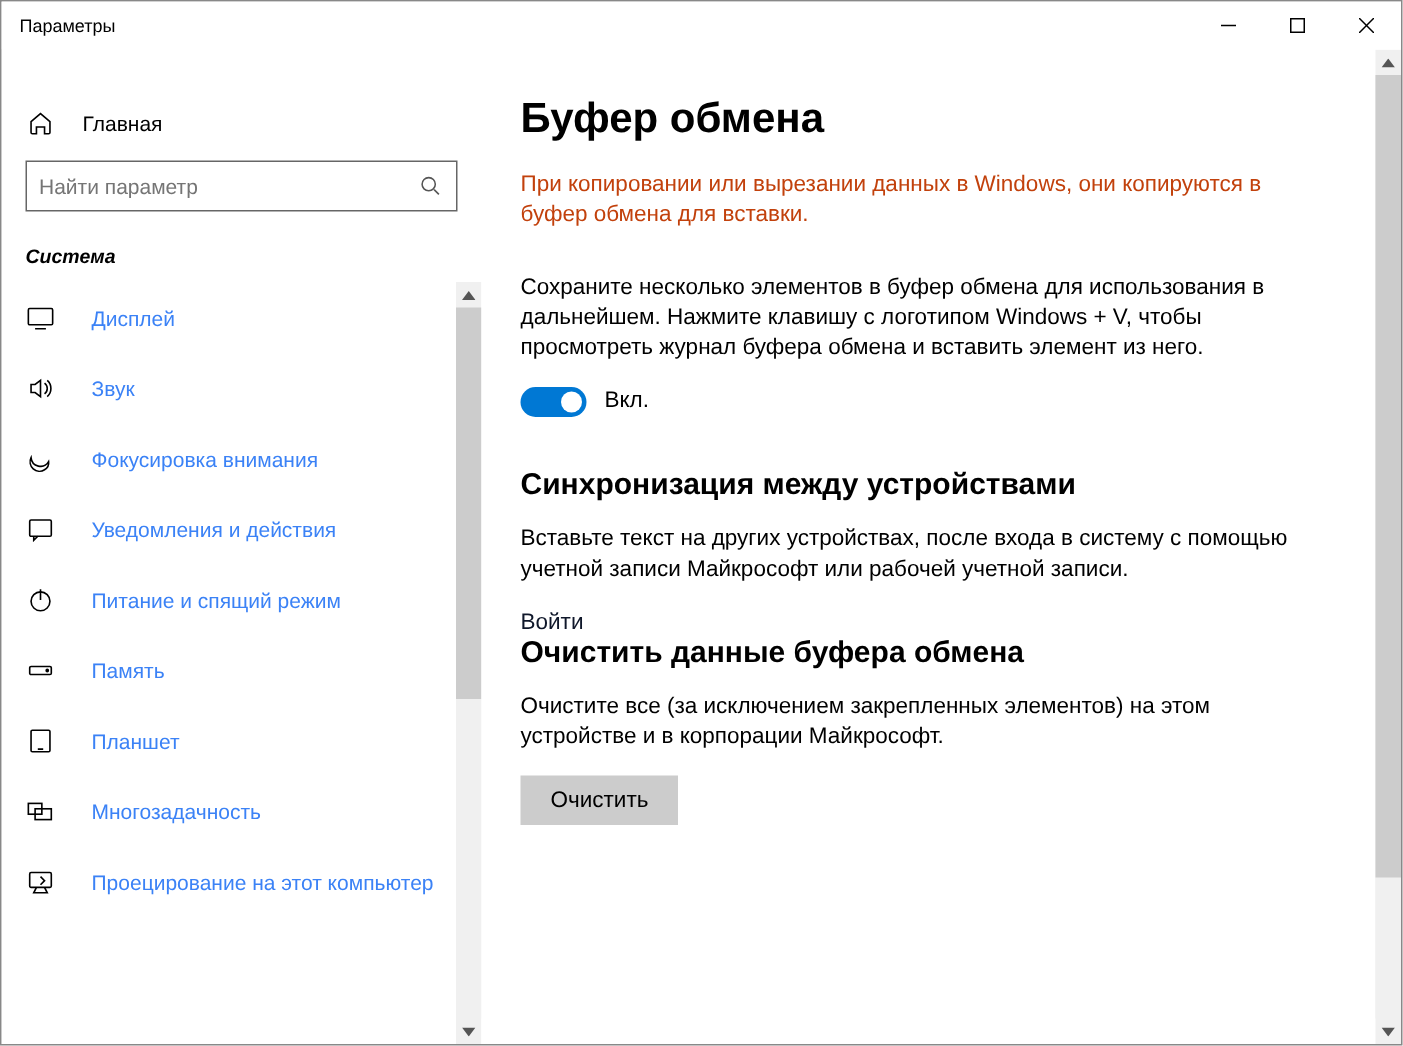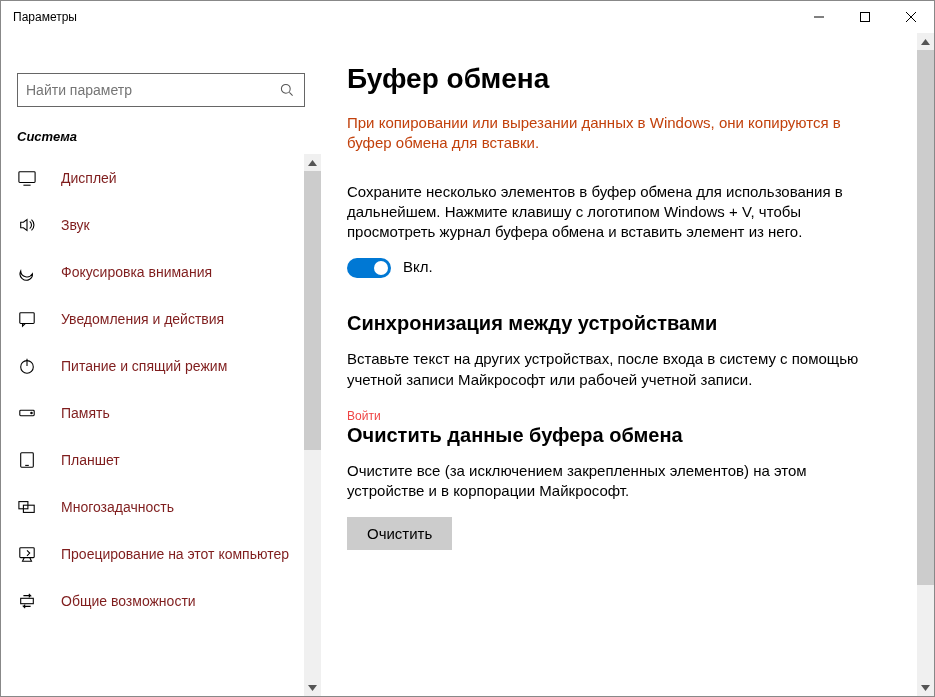--- a/index.html
+++ b/index.html
@@ -12,37 +12,37 @@
   .sidebar { width: 320px; background: #fff; display: flex; flex-direction: column; padding-top: 32px; position: relative; overflow-y: auto; }
   .home-row { display: flex; align-items: center; padding: 8px 16px; font-size: 14px; cursor: pointer; }
   .home-row .ic { width: 20px; margin-right: 18px; display: flex; justify-content: center; }
   .search-row { padding: 8px 16px 16px 16px; }
   .search-box { height: 34px; border: 1px solid #666; display: flex; align-items: center; padding: 0 8px; background: #fff; }
   .search-box input { flex: 1; border: none; outline: none; font-size: 14px; background: transparent; }
   .search-box .ic { width: 18px; display: flex; justify-content: center; }
   .section-label { padding: 6px 16px 10px 16px; font-size: 13px; font-weight: 600; font-style: italic; }
   .nav-scroll-wrap { position: relative; flex: 1; overflow: hidden; }
   .nav { overflow-y: hidden; }
-  .nav-item { display: flex; align-items: center; height: 47px; padding: 0 16px; font-size: 14px; cursor: pointer; color: #7f1d1d; }
+  .nav-item { display: flex; align-items: center; height: 47px; padding: 0 16px; font-size: 14px; cursor: pointer; color: #3b82f6; }
   .nav-item .ic { width: 20px; margin-right: 24px; display: flex; justify-content: center; align-items: center; }
   .sb-scroll { position: absolute; right: 0; top: 0; width: 17px; height: 100%; background: #f0f0f0; display: flex; flex-direction: column; }
   .sb-btn { height: 17px; display: flex; align-items: center; justify-content: center; cursor: pointer; }
   .sb-track { flex: 1; background: #f0f0f0; position: relative; }
   .sb-thumb { position: absolute; left: 0; right: 0; top: 0; height: 55%; background: #ccc; }
   .content { flex: 1; position: relative; overflow: hidden; }
   .content-inner { position: absolute; inset: 0; overflow-y: auto; padding: 30px 40px 30px 26px; }
   .page-title { font-size: 28px; font-weight: 600; margin-bottom: 18px; }
   .page-sub { font-size: 15px; color: #c2410c; line-height: 1.35; margin-bottom: 28px; max-width: 520px; }
   .sec-head { font-size: 20px; font-weight: 600; margin-bottom: 14px; }
   .sec-body { font-size: 15px; line-height: 1.35; max-width: 520px; margin-bottom: 16px; }
   .toggle-row { display: flex; margin-bottom: 34px; }
   .toggle { width: 44px; height: 20px; border-radius: 10px; background: #0078d4; position: relative; margin-right: 12px; cursor: pointer; }
   .toggle::after { content: ""; position: absolute; right: 3px; top: 3px; width: 14px; height: 14px; border-radius: 50%; background: #fff; }
   .toggle-label { font-size: 15px; }
-  .link { color: #ef4444; font-size: 12px; cursor: pointer; display: inline-block; }
+  .link { color: #0f172a; font-size: 15px; cursor: pointer; display: inline-block; }
   .btn { display: inline-block; padding: 8px 20px; background: #ccc; border: none; font-size: 15px; cursor: pointer; }
   .content-scroll { position: absolute; right: 0; top: 0; width: 17px; height: 100%; background: #f0f0f0; display: flex; flex-direction: column; }
   .content-thumb { position: absolute; left: 0; right: 0; top: 0; height: 85%; background: #ccc; }
   svg { display: block; }
 </style>
 </head>
 <body>
 
 <div class="titlebar">
   <span>Параметры</span>
@@ -60,20 +60,28 @@
   <div class="winbtn">
     <svg width="10" height="10">
         <line x1="0" y1="0" x2="10" y2="10"></line>
         <line x1="10" y1="0" x2="0" y2="10"></line>
       </svg>
   </div>
 </div>
 
 <div class="app">
   <div class="sidebar">
+    <div class="home-row">
+      <span class="ic">
+        <svg width="18" height="18" viewBox="0 0 20 20" fill="none" stroke="#000" stroke-width="1.2">
+            <path d="M3 9l7-6 7 6v8a1 1 0 01-1 1h-3v-5H7v5H4a1 1 0 01-1-1V9z"></path>
+          </svg>
+      </span>
+      <span>Главная</span>
+    </div>
 
     <div class="search-row">
       <div class="search-box">
         <input type="text" placeholder="Найти параметр" style="">
         <span class="ic">
           <svg width="16" height="16" viewBox="0 0 20 20" fill="none" stroke="#555" stroke-width="1.3">
               <circle cx="8.5" cy="8.5" r="5.5"></circle>
               <line x1="13" y1="13" x2="17" y2="17"></line>
             </svg>
         </span>
@@ -159,30 +167,20 @@
         <div class="nav-item">
           <span class="ic">
               <svg width="18" height="18" viewBox="0 0 20 20" fill="none" stroke="#000" stroke-width="1.2">
                 <rect x="2" y="3" width="16" height="11" rx="1"></rect>
                 <path d="M7 14l-2 4h10l-2-4"></path>
                 <path d="M10 6l3 3-3 3"></path>
               </svg>
             </span>
           <span>Проецирование на этот компьютер</span>
         </div>
-        <div class="nav-item">
-          <span class="ic">
-              <svg width="18" height="18" viewBox="0 0 20 20" fill="none" stroke="#000" stroke-width="1.2">
-                <path d="M6 4h8l-2-2m2 2l-2 2"></path>
-                <path d="M14 16H6l2 2m-2-2l2-2"></path>
-                <rect x="3" y="7" width="14" height="6"></rect>
-              </svg>
-            </span>
-          <span>Общие возможности</span>
-        </div>
       </div>
 
       <div class="sb-scroll">
         <div class="sb-btn">
             <svg width="9" height="6" fill="#555">
               <polygon points="4.5,0 9,6 0,6"></polygon>
             </svg>
           </div>
         <div class="sb-track">
           <div class="sb-thumb"></div>

